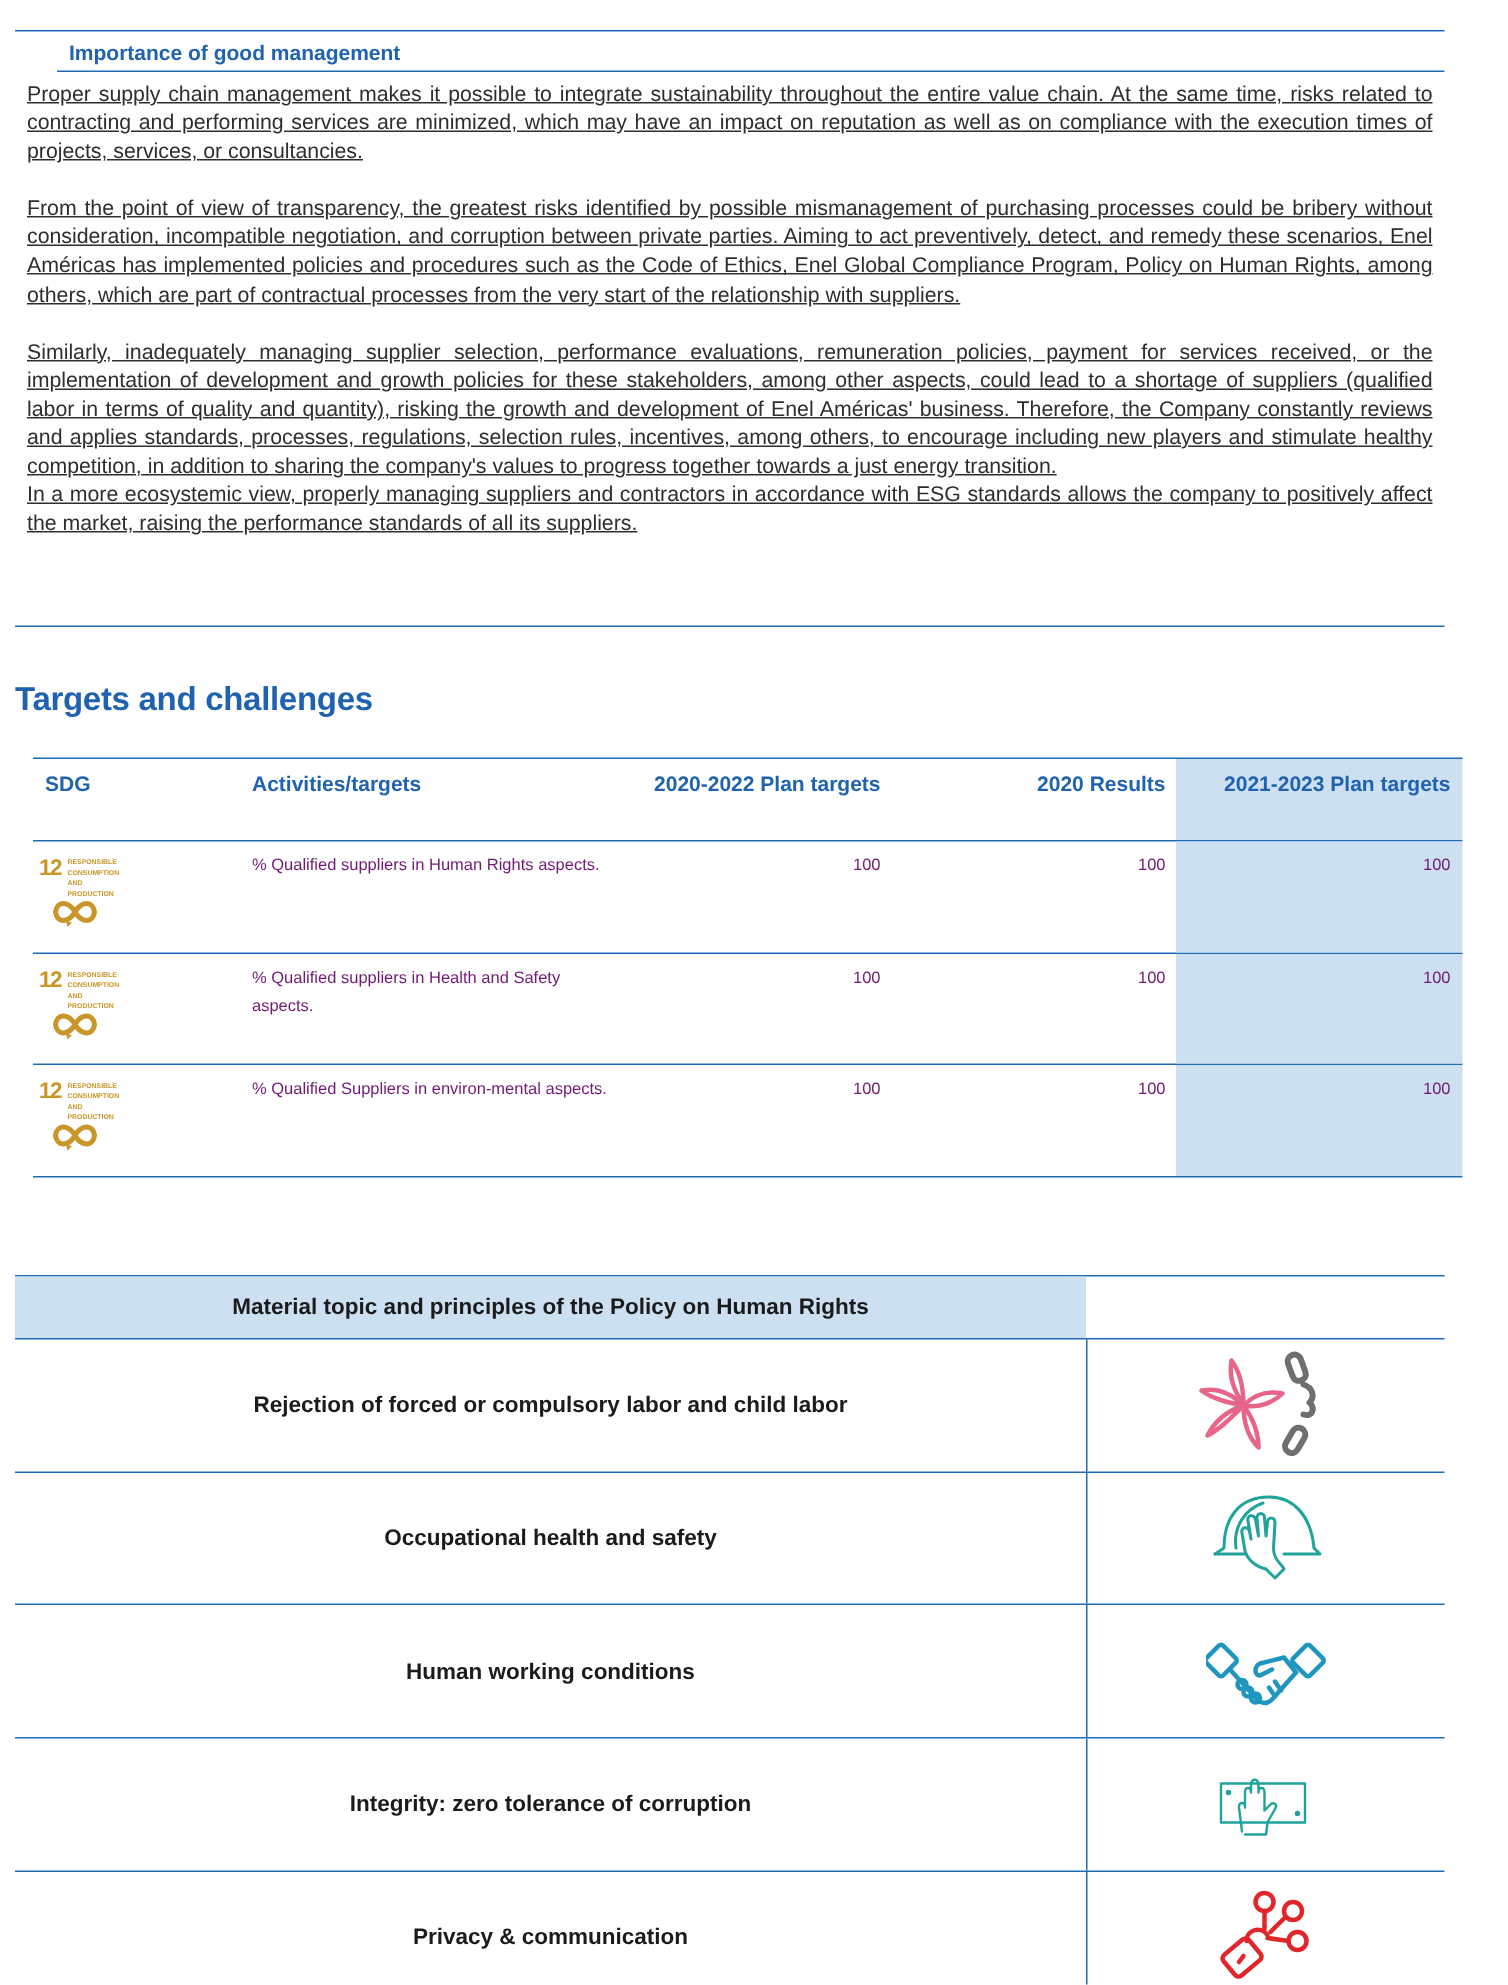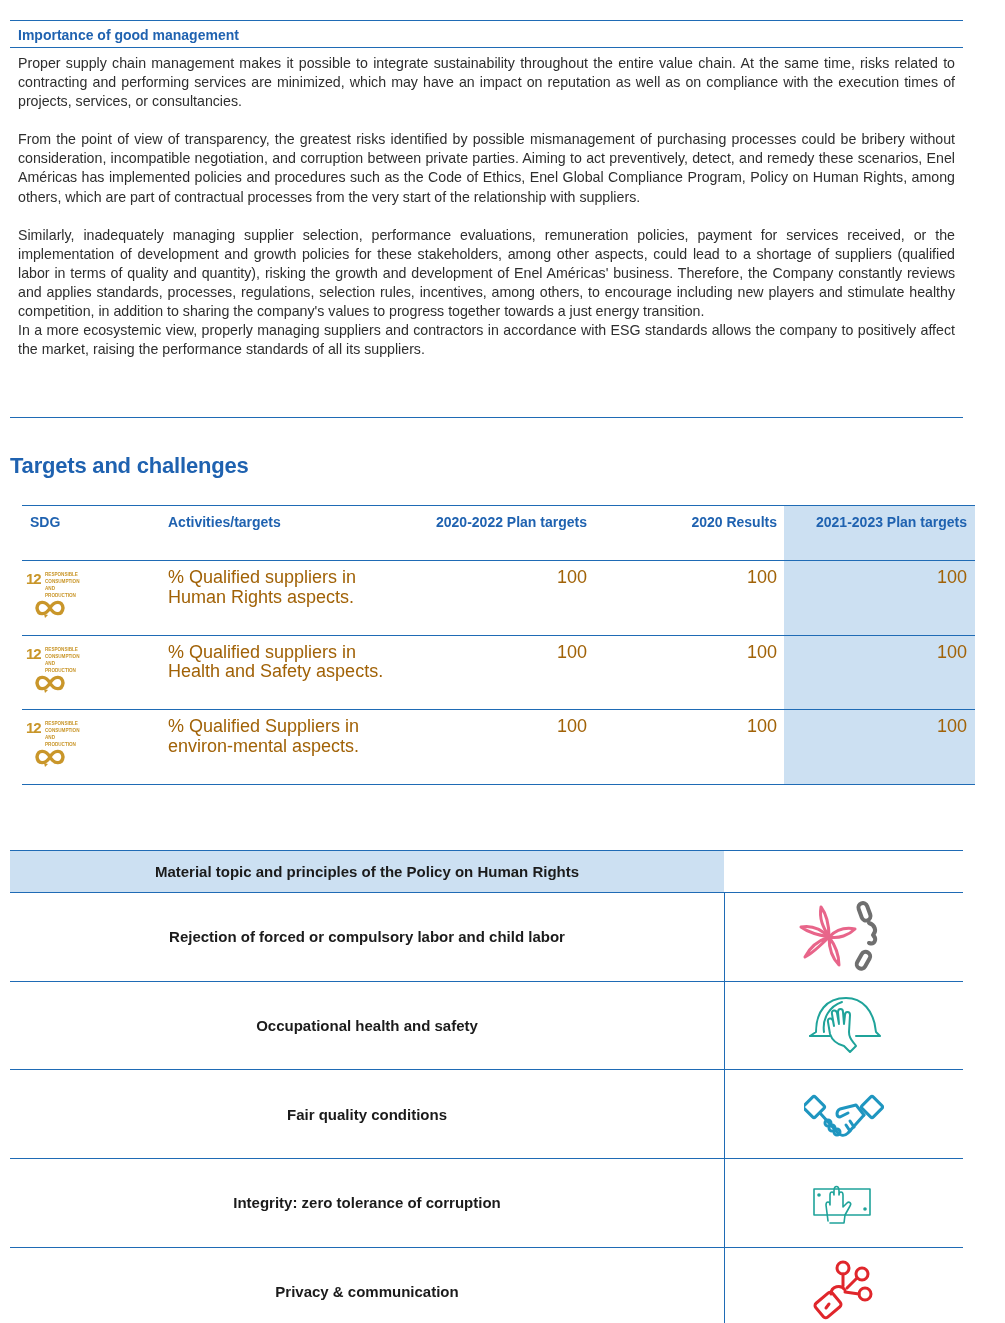--- a/index.html
+++ b/index.html
@@ -1,34 +1,34 @@
 <!DOCTYPE html>
 <html><head>
 <meta charset="utf-8">
 <style>
   * { box-sizing: border-box; margin: 0; padding: 0; }
   html, body { width: 1005px; height: 1323px; background: #ffffff; overflow: hidden; }
   body { font-family: "Liberation Sans", sans-serif; color: #2b2b2b; position: relative; }
 
   
   .imp-box { position: absolute; left: 10px; top: 20px; width: 953px; border-top: 1.5px solid #1f6bb5; border-bottom: 1.5px solid #1f6bb5; height: 398px; }
-  .imp-head { height: 27px; border-bottom: 1.5px solid #1f6bb5; padding-left: 8px; padding-top: 6px; font-weight: bold; font-size: 14px; color: #1f62b0; }
+  .imp-head { height: 27px; border-bottom: 1.5px solid #1f6bb5; padding-left: 8px; padding-top: 6px; font-weight: bold; font-size: 14px; color: #1f62b0; margin-left: 28px; }
   .imp-body { padding: 6px 8px 0 8px; font-size: 14.2px; line-height: 19.1px; color: #2e2e2e; text-align: justify; }
-  .imp-body p { margin: 0; }
+  .imp-body p { margin: 0; text-decoration: underline; }
   .imp-body p.gap { margin-top: 19px; }
 
   
   .sec-title { position: absolute; left: 10px; top: 453px; font-size: 22px; font-weight: bold; color: #1f62b0; letter-spacing: -0.2px; }
 
   
   .tt { position: absolute; left: 22px; top: 505px; width: 953px; border-top: 1.5px solid #1f6bb5; }
   .tt-row { position: relative; height: 74.5px; border-bottom: 1.5px solid #1f6bb5; }
   .tt-row.head { height: 55px; }
   .tt-shade { position: absolute; left: 762px; top: 0; width: 191px; height: 100%; background: #cce0f2; }
-  .cell { position: absolute; top: 7px; font-size: 18px; line-height: 19.5px; color: #a16207; }
+  .cell { position: absolute; top: 7px; font-size: 11px; line-height: 19.5px; color: #701a75; }
   .head .cell { font-weight: bold; color: #1f62b0; font-size: 14px; top: 7px; }
   .c-sdg { left: 8px; }
   .c-act { left: 146px; width: 240px; }
   .c-p1 { right: 388px; text-align: center; }
   .c-res { right: 198px; text-align: left; }
   .c-p2 { right: 8px; text-align: center; }
 
   .sdg-icon { position: absolute; left: 3px; top: 9px; width: 62px; height: 58px; }
   .sdg-num { position: absolute; left: 1px; top: 0; font-size: 15px; font-weight: bold; color: #c9962a; font-family: "Liberation Sans", sans-serif; letter-spacing: -1px; text-align: right; }
   .sdg-txt { position: absolute; left: 20px; top: 1px; font-size: 4.6px; line-height: 7px; font-weight: bold; color: #c9962a; text-transform: uppercase; font-family: "Liberation Sans", sans-serif; }
@@ -152,21 +152,21 @@
           <path d="M6 44 L12 40 C12 20, 22 6, 42 6 C58 6, 70 18, 72 40 L76 44 L52 44"></path>
           <path d="M6 44 L26 44"></path>
           <path d="M20 40 C18 26, 26 14, 38 10"></path>
           <path d="M26 42 L24 30 C23 26, 28 25, 29 29 L30 34 L28 22 C27 18, 32 17, 33 21 L35 32 L34 20 C34 16, 39 16, 39 20 L40 32 L41 23 C41 19, 46 19, 46 23 L45 40 C45 48, 50 50, 52 54 L46 60 L40 54 C32 52, 28 48, 26 42 Z"></path>
         </g>
       </svg>
     </div>
   </div>
 
   <div class="hr-row">
-    <div class="hr-left">Fair quality conditions</div>
+    <div class="hr-left">Human working conditions</div>
     <div class="hr-right">
       <svg width="80" height="58" viewBox="0 0 80 58">
         <g fill="none" stroke="#1f96c0" stroke-width="3" stroke-linejoin="round" stroke-linecap="round">
           <rect x="2" y="14" width="16" height="16" rx="2" transform="rotate(-45 10 22)"></rect>
           <rect x="60" y="14" width="16" height="16" rx="2" transform="rotate(45 68 22)"></rect>
           <path d="M16 28 L34 48 C36 50, 40 52, 44 48 L60 30"></path>
           <path d="M60 30 L52 20 L36 24 C32 26, 32 32, 36 32 L44 28"></path>
           <circle cx="24" cy="38" r="3"></circle>
             <circle cx="28" cy="43" r="3"></circle>
             <circle cx="33" cy="47" r="3"></circle>

